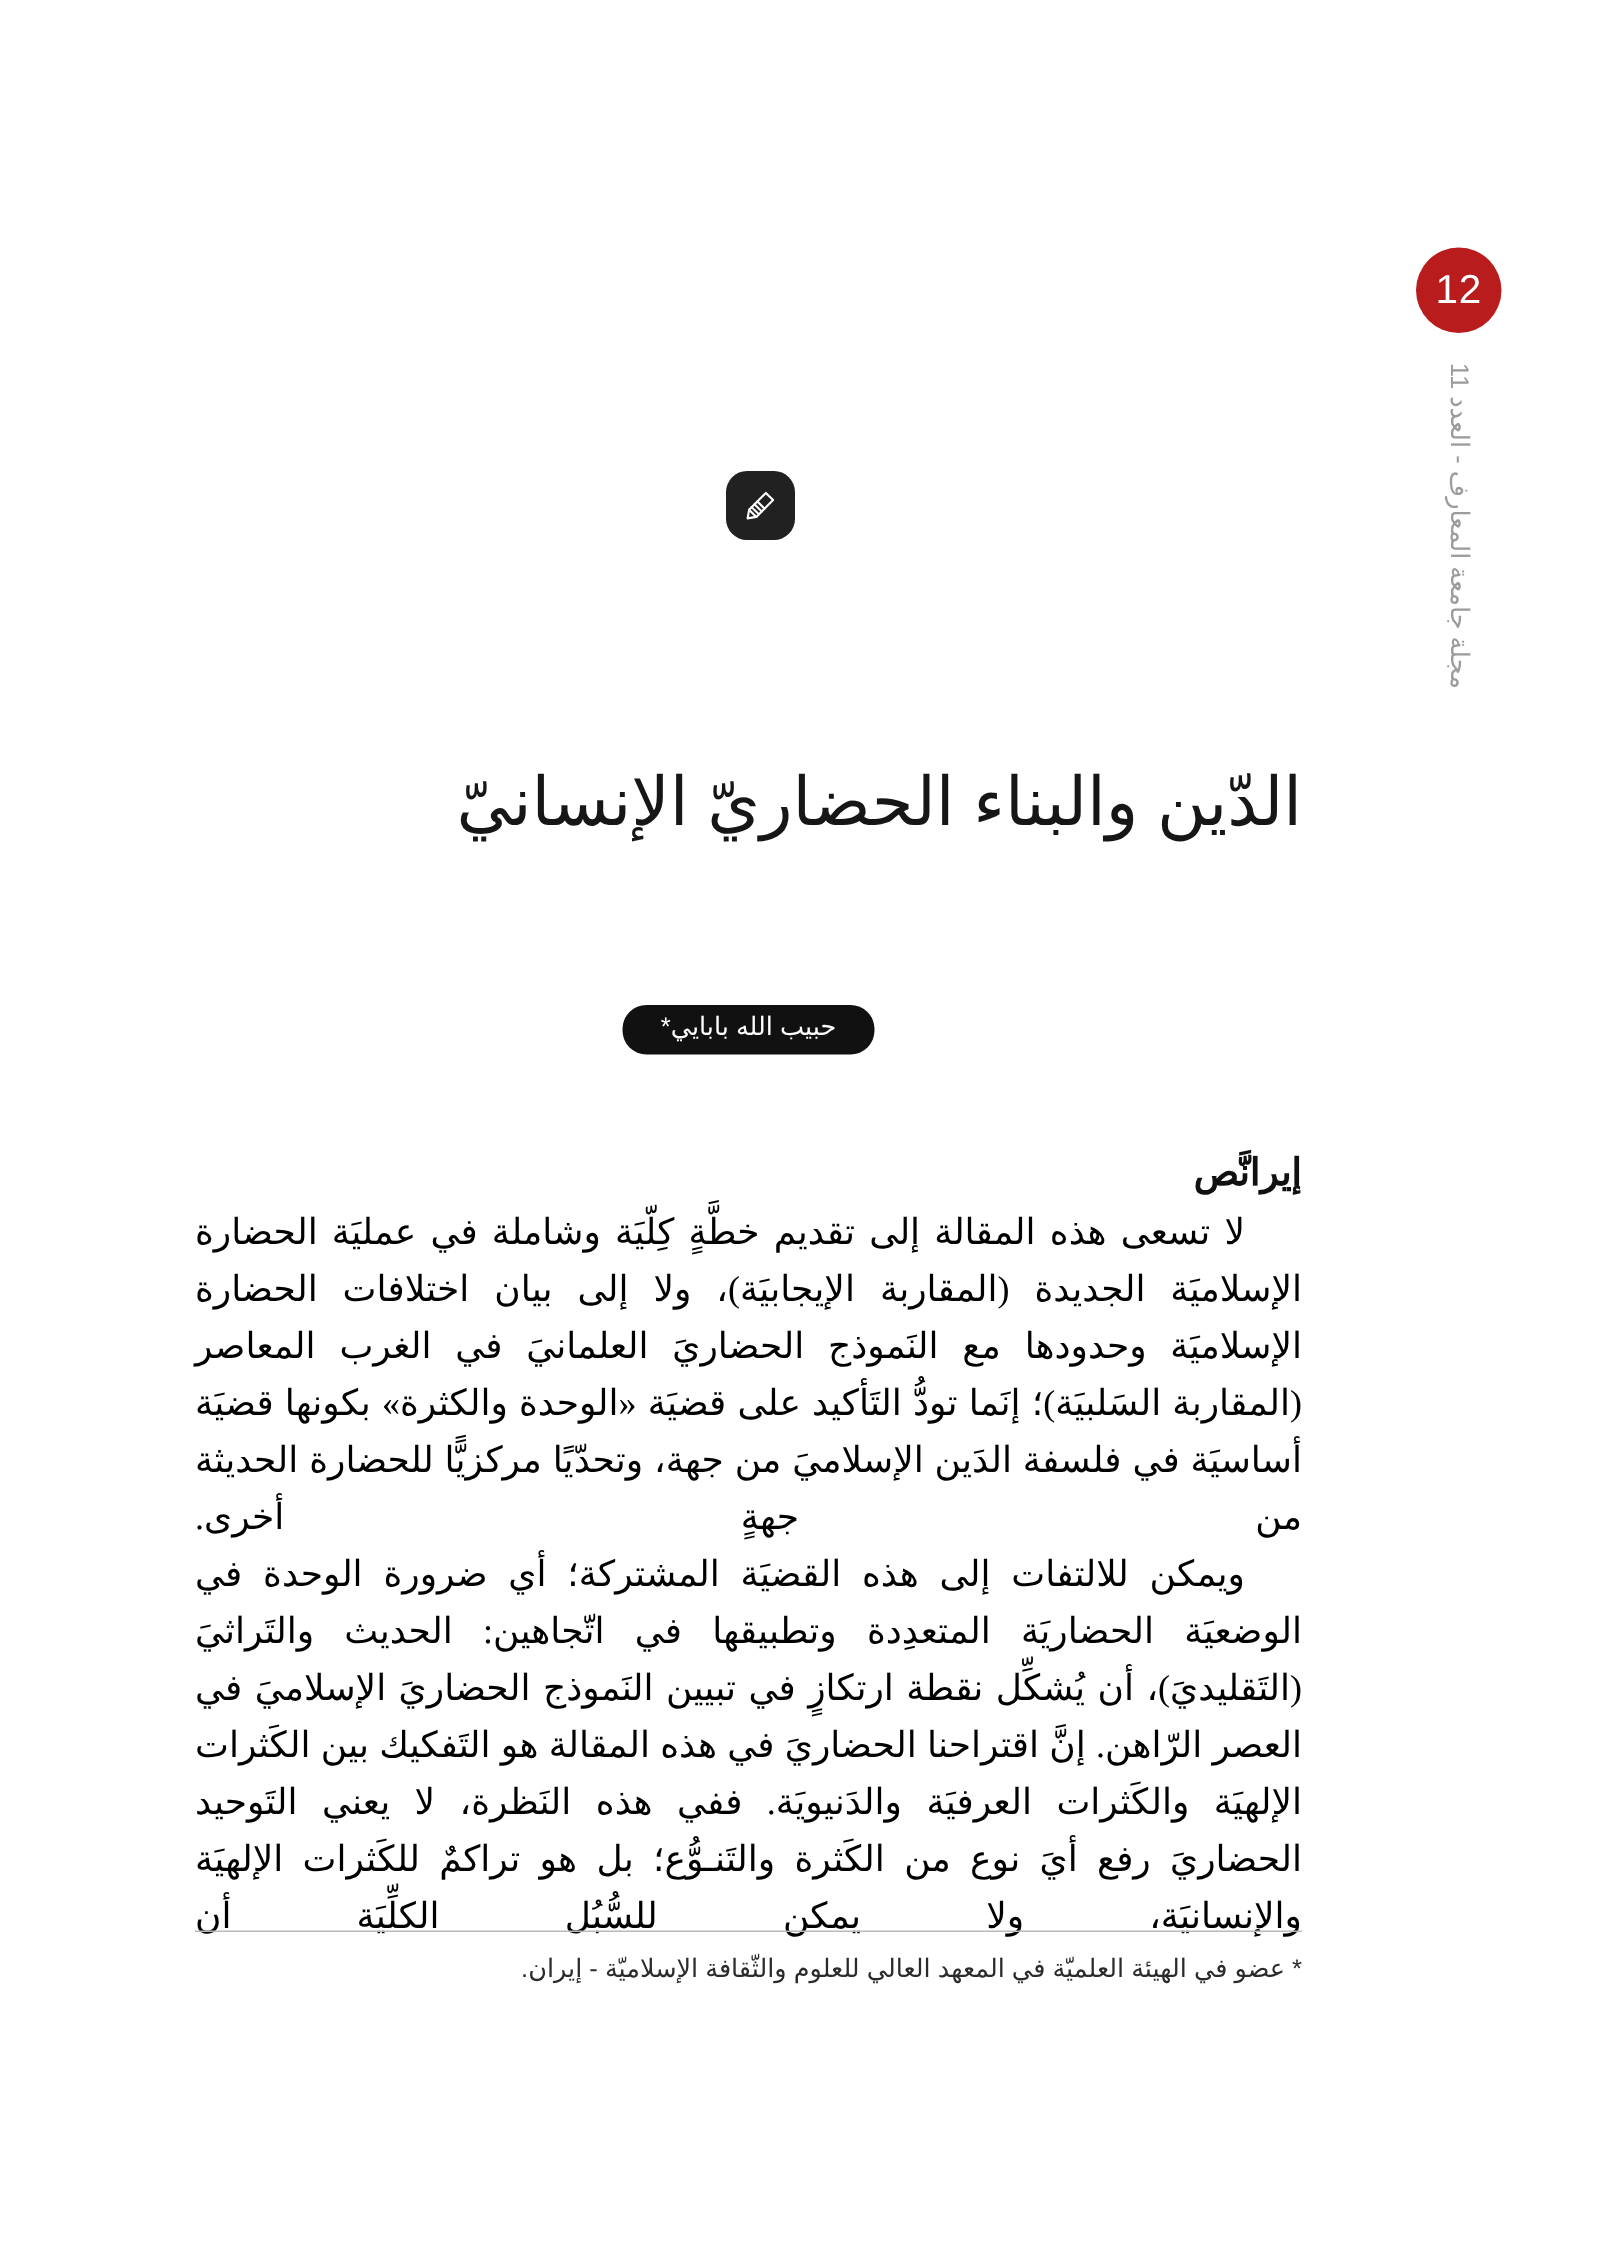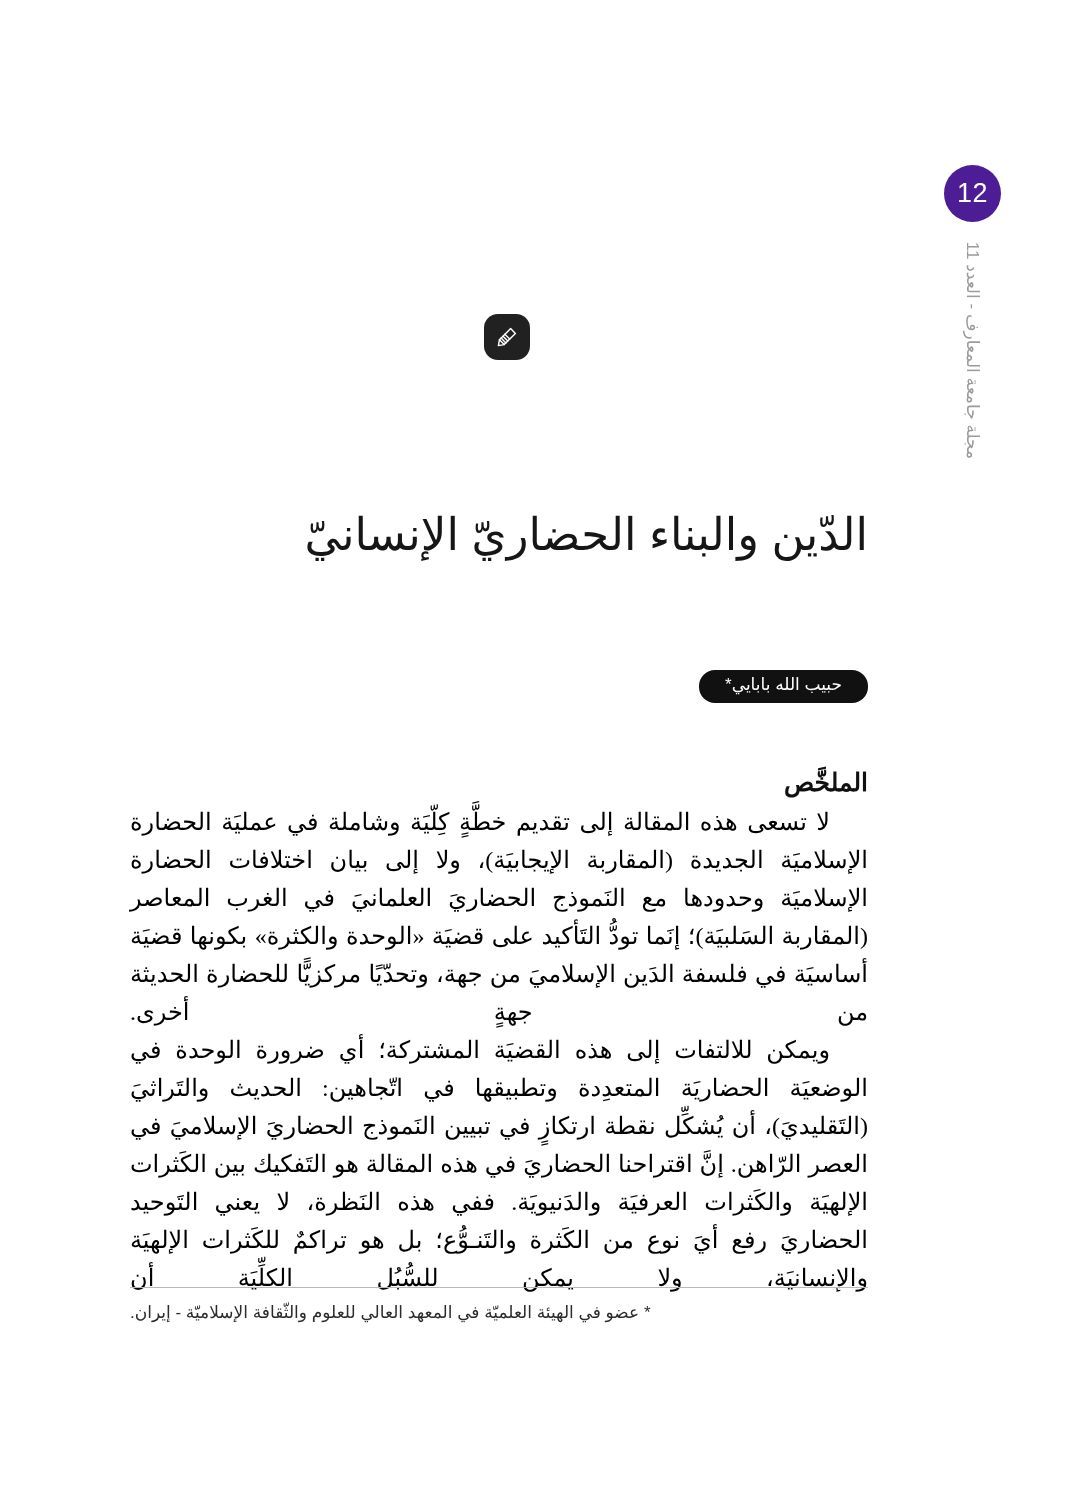--- a/index.html
+++ b/index.html
@@ -22,21 +22,21 @@
   }
 
   
   .folio-badge {
     position: absolute;
     top: 165px;
     left: 944px;
     width: 57px;
     height: 57px;
     border-radius: 50%;
-    background: #4c1d95;
+    background: #b91c1c;
     color: #ffffff;
     display: flex;
     align-items: center;
     justify-content: center;
     font-family: "Liberation Sans", sans-serif;
     font-size: 27px;
     letter-spacing: 0.5px;
     line-height: 1;
   }
 
@@ -102,21 +102,21 @@
     line-height: 1.2;
     margin: 8px 0 0 0;
   }
 
   
   .author-row {
     position: absolute;
     top: 670px;
     left: 130px;
     width: 738px;
-    text-align: right;
+    text-align: center;
   }
   .author-pill {
     display: inline-block;
     background: #111111;
     color: #ffffff;
     border-radius: 16px;
     padding: 4px 26px 6px 26px;
     font-family: "Liberation Sans", sans-serif;
     font-size: 17px;
     line-height: 1.35;
@@ -157,21 +157,21 @@
     left: 130px;
     width: 738px;
     height: 1px;
     background: #b9b9b9;
   }
   .footnote {
     position: absolute;
     top: 1300px;
     left: 130px;
     width: 738px;
-    text-align: left;
+    text-align: right;
     font-family: "Liberation Sans", sans-serif;
     font-size: 17px;
     color: #2b2b2b;
     line-height: 1.5;
   }
 </style>
 </head>
 <body>
 
 <div class="page">
@@ -198,21 +198,21 @@
 
   <div class="title-block">
     <h1 class="doc-title">الدّين والبناء الحضاريّ الإنسانيّ</h1>
   </div>
 
   <div class="author-row">
     <span class="author-pill">حبيب الله بابايي*</span>
   </div>
 
   <div class="abstract">
-    <h3 class="abstract-heading">الملخَّص</h3>
+    <h3 class="abstract-heading">إيرانَّص</h3>
     <p>لا تسعى هذه المقالة إلى تقديم خطَّةٍ كِلّيَة وشاملة في عمليَة الحضارة الإسلاميَة الجديدة (المقاربة الإيجابيَة)، ولا إلى بيان اختلافات الحضارة الإسلاميَة وحدودها مع النَموذج الحضاريَ العلمانيَ في الغرب المعاصر (المقاربة السَلبيَة)؛ إنَما تودُّ التَأكيد على قضيَة «الوحدة والكثرة» بكونها قضيَة أساسيَة في فلسفة الدَين الإسلاميَ من جهة، وتحدّيًا مركزيًّا للحضارة الحديثة من جهةٍ أخرى.</p>
     <p>ويمكن للالتفات إلى هذه القضيَة المشتركة؛ أي ضرورة الوحدة في الوضعيَة الحضاريَة المتعدِدة وتطبيقها في اتّجاهين: الحديث والتَراثيَ (التَقليديَ)، أن يُشكِّل نقطة ارتكازٍ في تبيين النَموذج الحضاريَ الإسلاميَ في العصر الرّاهن. إنَّ اقتراحنا الحضاريَ في هذه المقالة هو التَفكيك بين الكَثرات الإلهيَة والكَثرات العرفيَة والدَنيويَة. ففي هذه النَظرة، لا يعني التَوحيد الحضاريَ رفع أيَ نوع من الكَثرة والتَنـوُّع؛ بل هو تراكمٌ للكَثرات الإلهيَة والإنسانيَة، ولا يمكن للسُّبُل الكلِّيَة أن</p>
   </div>
 
   <div class="footnote-rule"></div>
   <div class="footnote">* عضو في الهيئة العلميّة في المعهد العالي للعلوم والثّقافة الإسلاميّة - إيران.</div>
 
 </div>
 
 </body></html>

